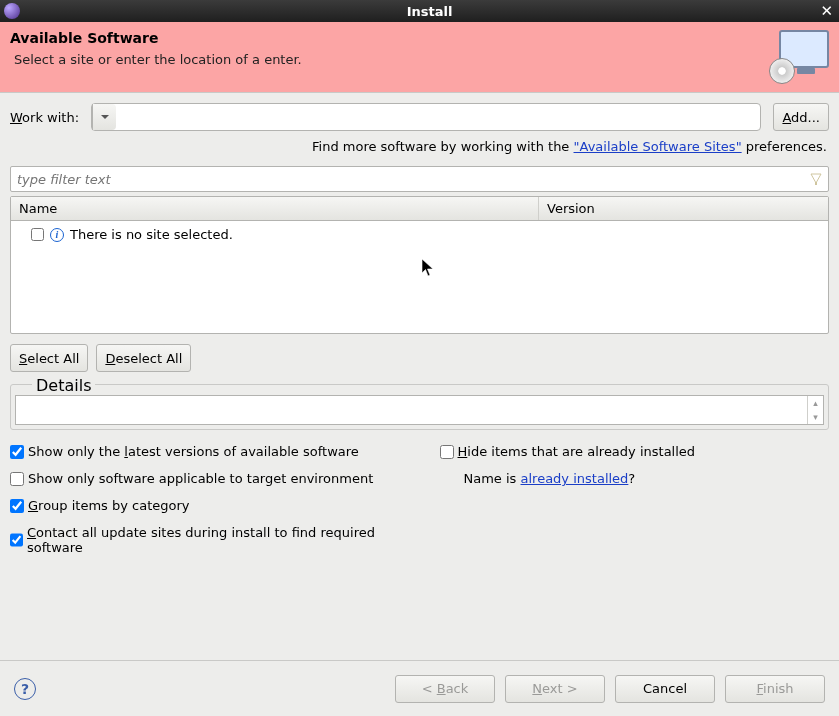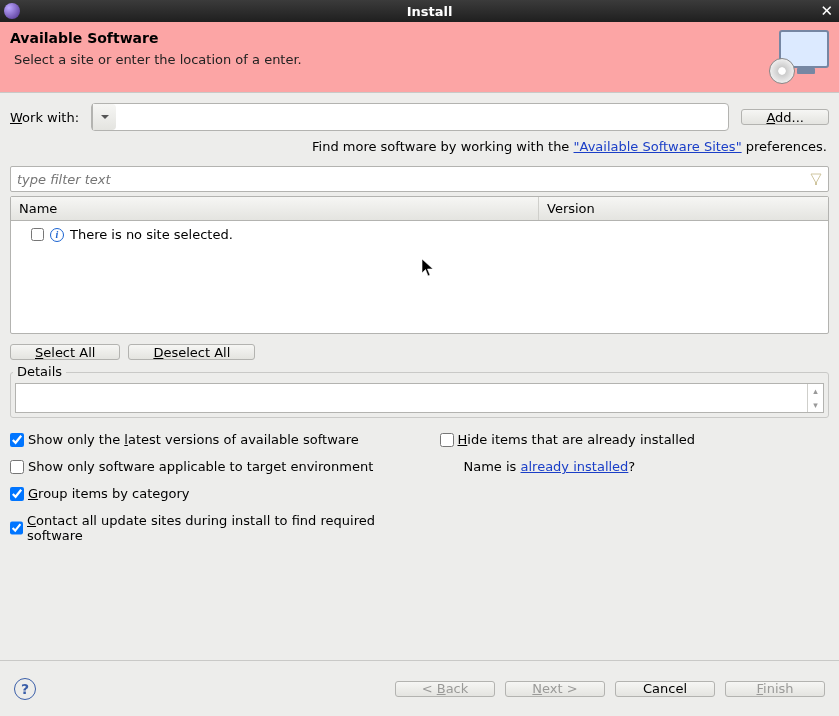--- a/index.html
+++ b/index.html
@@ -16,21 +16,21 @@
   .header-icon .monitor::after{content:"";position:absolute;bottom:-8px;left:16px;width:18px;height:6px;background:#7687a3;border-radius:1px}
   .header-icon .disc { position:absolute; left:-4px; bottom:-4px; width:26px; height:26px; border-radius:50%; background: radial-gradient(circle,#fff 20%,#ccc 24%,#eee 70%,#aaa); border:1px solid #888; }
 
   .body-area { padding: 10px 10px 0 10px; }
   .row { display:flex; align-items:center; gap:12px; }
   .label-with-mnemonic u { text-decoration: underline; }
   .combo { flex:1; display:flex; height:28px; border:1px solid #b3b3b0; border-radius:4px; background:#fff; }
   .combo input { flex:1; border:none; outline:none; padding:0 8px; background:transparent; font-size:13px; }
   .combo .drop { width:24px; border-left:1px solid #b3b3b0; display:flex; align-items:center; justify-content:center; background:linear-gradient(#f6f6f4,#e4e4e0); border-top-right-radius:4px; border-bottom-right-radius:4px; cursor:pointer; }
   .combo .drop svg{width:10px;height:10px}
-  .btn { height:16px; padding:0 24px; background:linear-gradient(#f6f6f4,#e4e4e0); border:1px solid #b3b3b0; border-radius:3px; cursor:pointer; display:flex; align-items:center; justify-content:center; font-size:13px; }
+  .btn { height:28px; padding:0 8px; background:linear-gradient(#f6f6f4,#e4e4e0); border:1px solid #b3b3b0; border-radius:3px; cursor:pointer; display:flex; align-items:center; justify-content:center; font-size:13px; }
   .btn.disabled { color:#9a9a98; cursor:default; }
   .btn.primary { min-width:100px; }
 
   .hint { text-align:right; margin:8px 2px 12px 0; }
   a.link { color:#1a3ec7; text-decoration:underline; }
 
   .filter { position:relative; margin-bottom:4px; }
   .filter input { width:100%; height:26px; border:1px solid #b3b3b0; background:#fff; padding:0 24px 0 6px; font-size:13px; font-style:italic; color:#888; border-radius:2px; }
   .filter .clear { position:absolute; right:4px; top:4px; width:18px; height:18px; display:flex; align-items:center; justify-content:center; }
   .filter .clear svg{width:14px;height:14px;opacity:.6}
@@ -41,21 +41,21 @@
   .thead .col.name { flex: 0 0 528px; border-right:1px solid #cfcfcb; }
   .thead .col.ver { flex:1; }
   .tbody { height: 112px; padding:4px 6px; }
   .trow { display:flex; align-items:center; gap:6px; padding:2px 14px; font-size:13px; }
   .trow input[type=checkbox]{width:13px;height:13px;}
   .info-icon { width:14px; height:14px; border:1px solid #1a63d1; border-radius:50%; display:inline-flex; align-items:center; justify-content:center; color:#1a63d1; font-size:10px; font-style:italic; font-weight:bold; font-family:serif; }
 
   .sel-btns { display:flex; gap:8px; margin:10px 0 12px 0; }
 
   .details-fieldset { border:1px solid #c9c9c7; border-radius:3px; padding:10px 4px 4px 4px; position:relative; margin-bottom:14px; }
-  .details-fieldset .legend { position:absolute; top:-9px; left:2px; background:#ededeb; padding:0 4px; font-size:13px; }
+  .details-fieldset .legend { position:absolute; top:-9px; left:21px; background:#ededeb; padding:0 4px; font-size:16px; }
   .details-box { background:#fff; border:1px solid #b3b3b0; height:30px; position:relative; }
   .details-box .scroll { position:absolute; right:0; top:0; width:16px; height:100%; border-left:1px solid #cfcfcb; display:flex; flex-direction:column; }
   .details-box .scroll span{flex:1;display:flex;align-items:center;justify-content:center;color:#999;font-size:9px}
 
   .opts { display:flex; gap:40px; }
   .opts-col { flex:1; display:flex; flex-direction:column; gap:12px; }
   .chk { display:flex; align-items:center; gap:4px; font-size:13px; }
   .chk input{width:14px;height:14px}
   .qtext { margin-left:24px; font-size:13px; }
 

